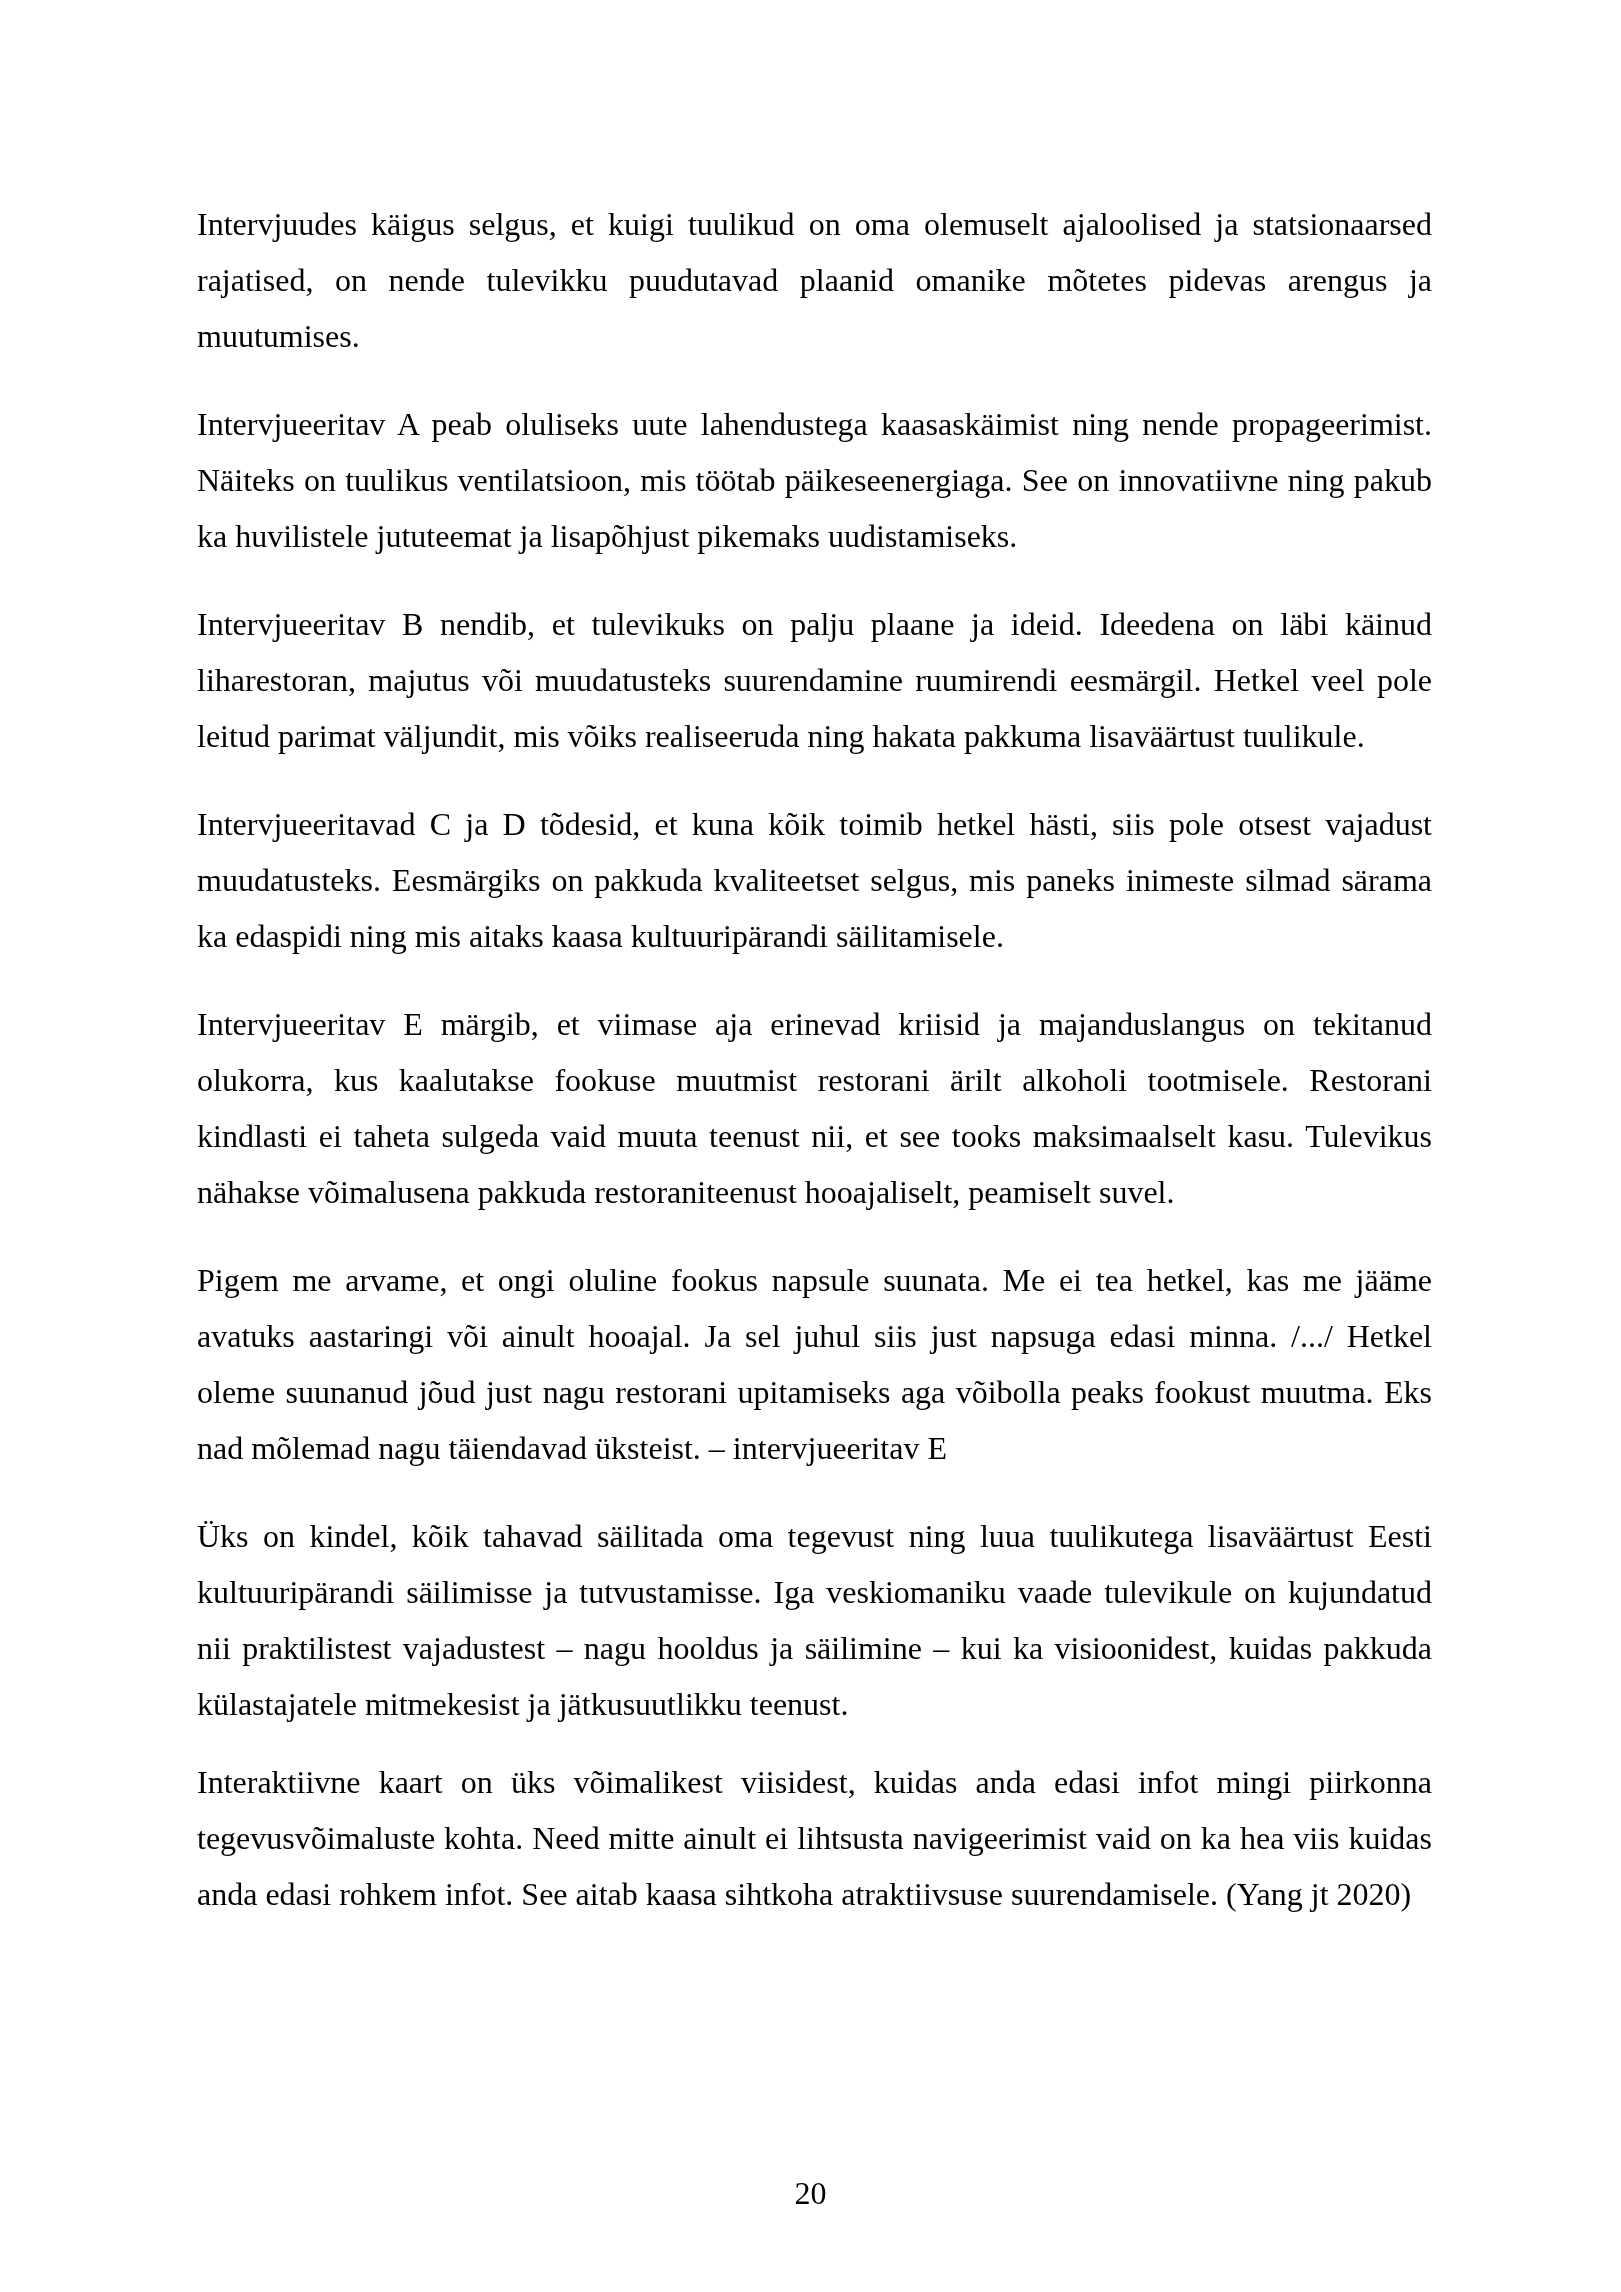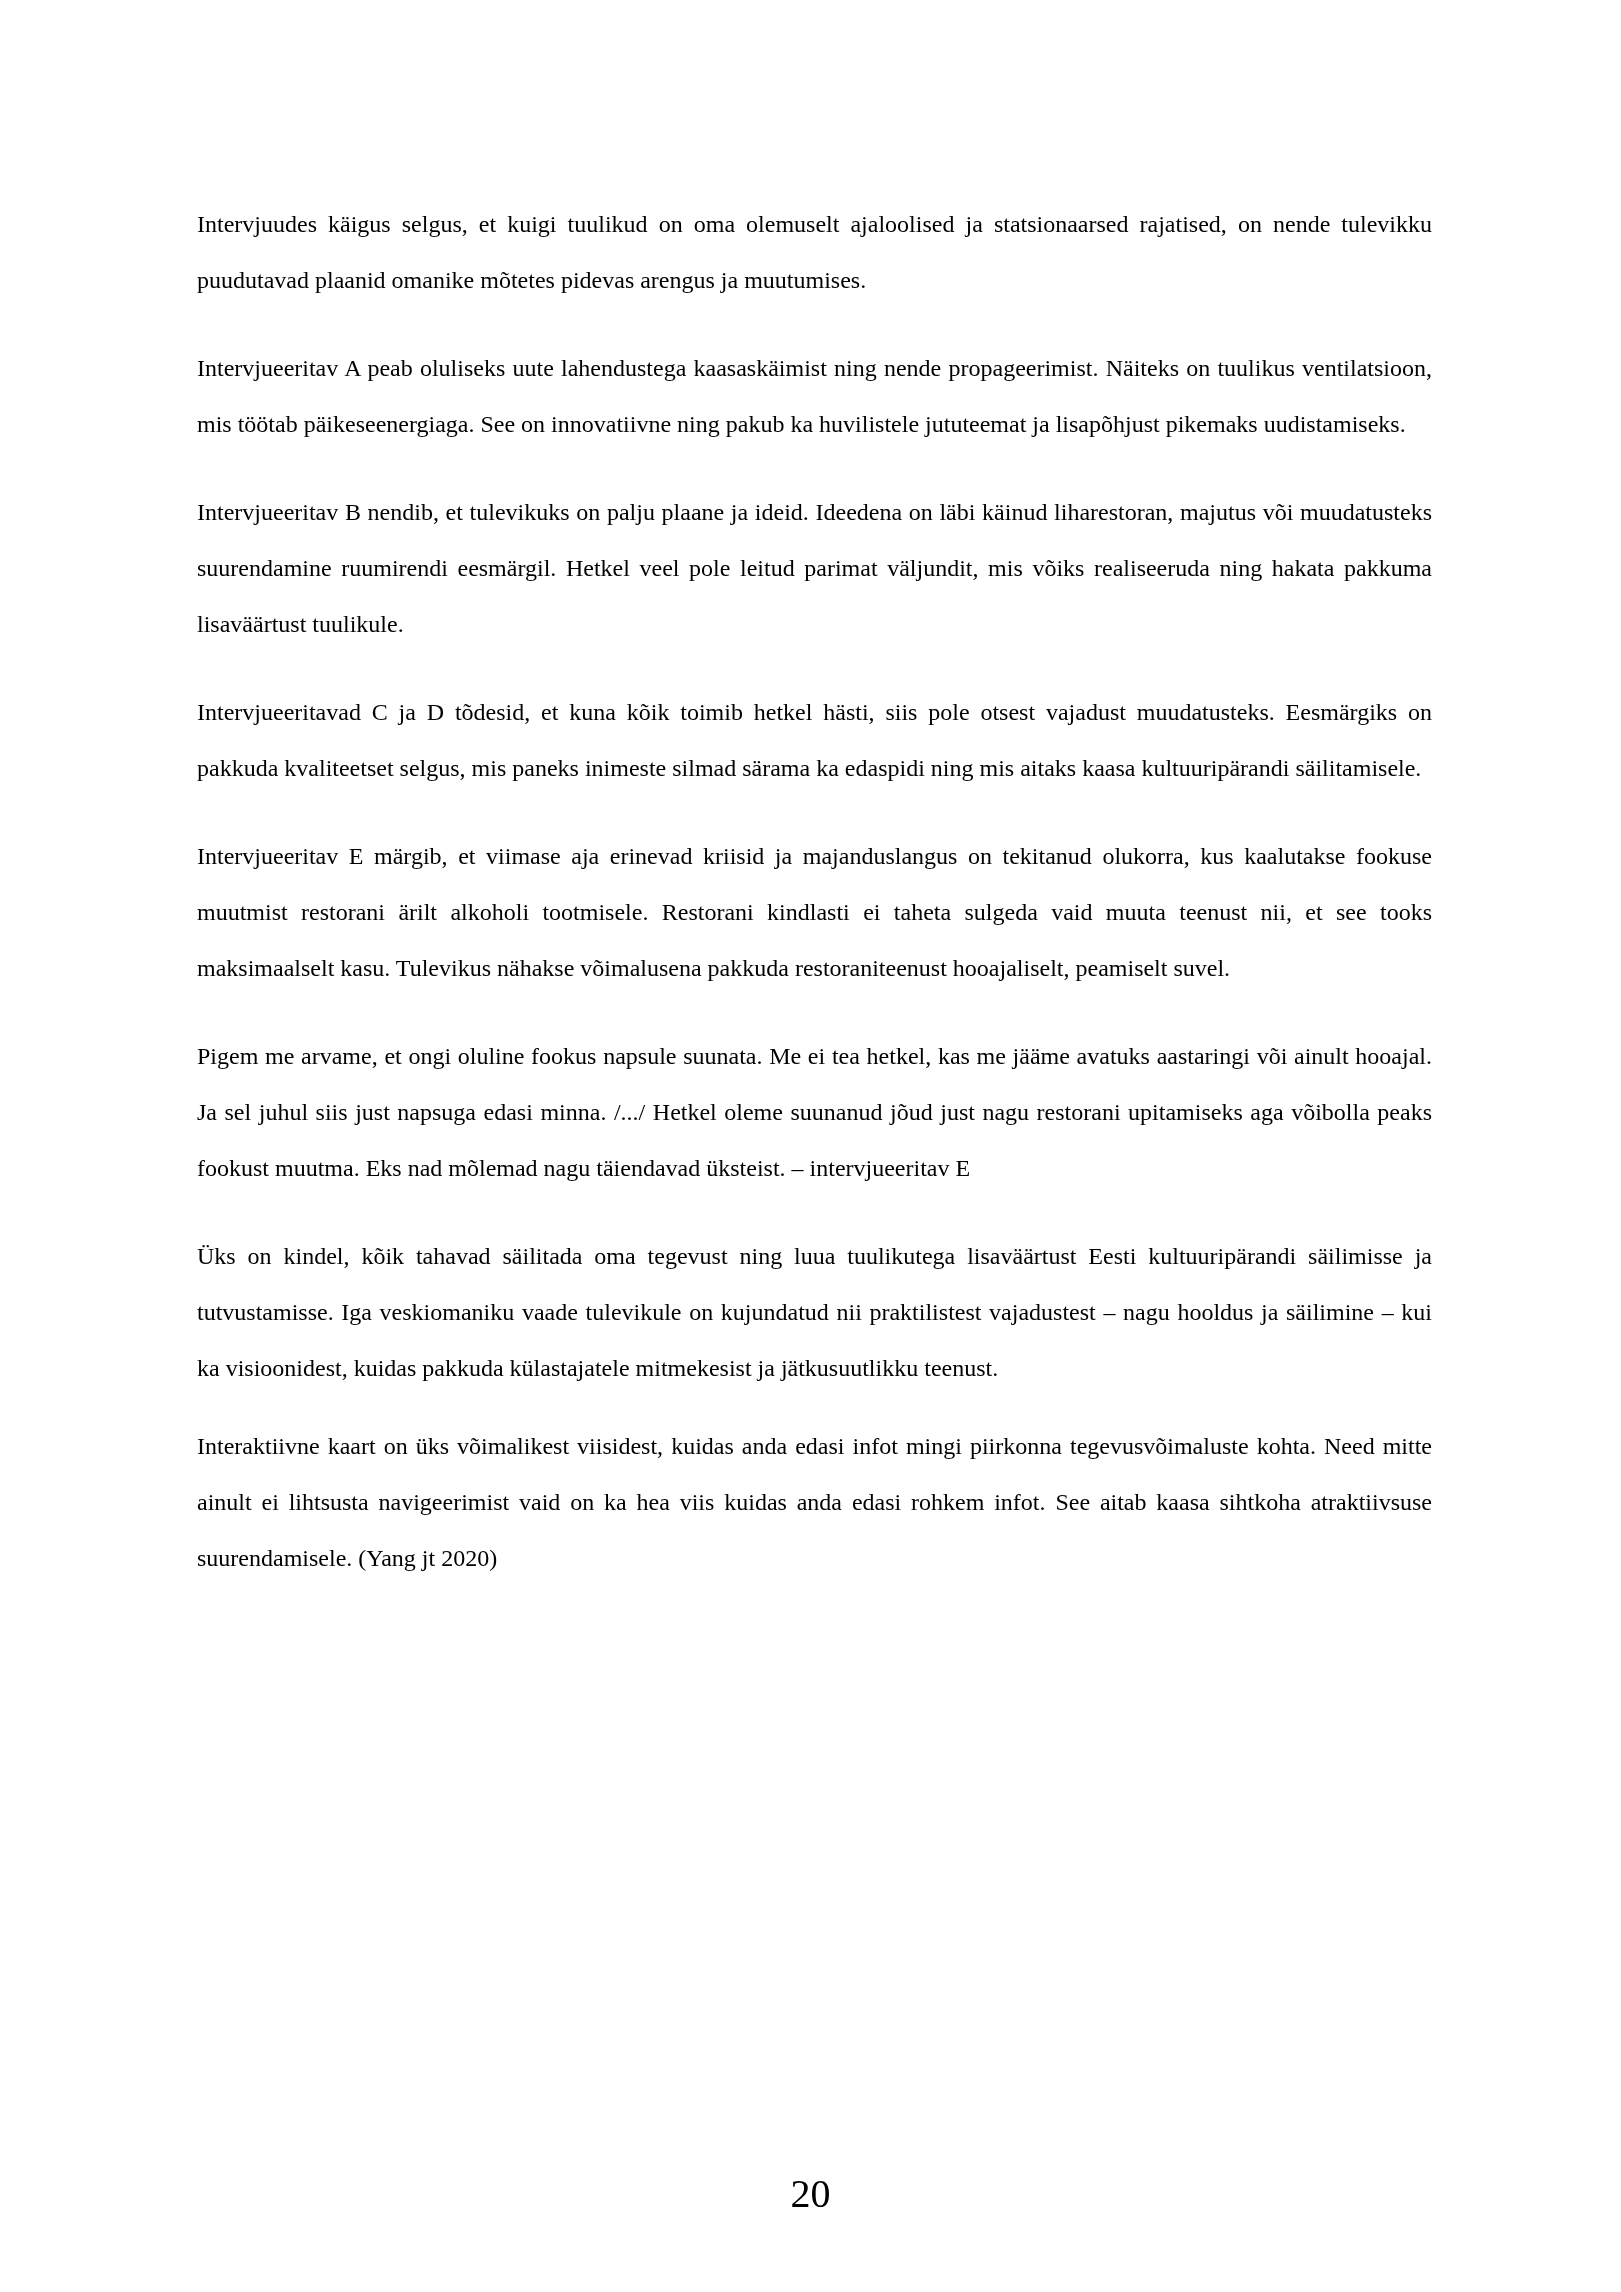--- a/index.html
+++ b/index.html
@@ -22,38 +22,38 @@
       width: 1235px;
     }
     h2.section-heading {
       font-family: "Liberation Serif", "DejaVu Serif", serif;
       font-weight: bold;
       font-size: 37px;
       line-height: 47px;
       margin: 0 0 13.7px 0;
     }
     p.body-para {
-      font-size: 24px;
+      font-size: 32px;
       line-height: 56px;
       margin: 0 0 32px 0;
       text-align: justify;
       text-align-last: left;
     }
     p.quote-para {
     }
     .heading-2 {
       margin-top: 0;
     }
     .page-number {
       position: absolute;
       left: 0;
       width: 1621px;
       top: 2174px;
       text-align: center;
-      font-size: 40px;
+      font-size: 32px;
       line-height: 39px;
     }
   </style>
 </head>
 <body>
 
 <div class="page">
 
 
   <p class="body-para">Intervjuudes käigus selgus, et kuigi tuulikud on oma olemuselt ajaloolised ja statsionaarsed rajatised, on nende tulevikku puudutavad plaanid omanike mõtetes pidevas arengus ja muutumises.</p>

